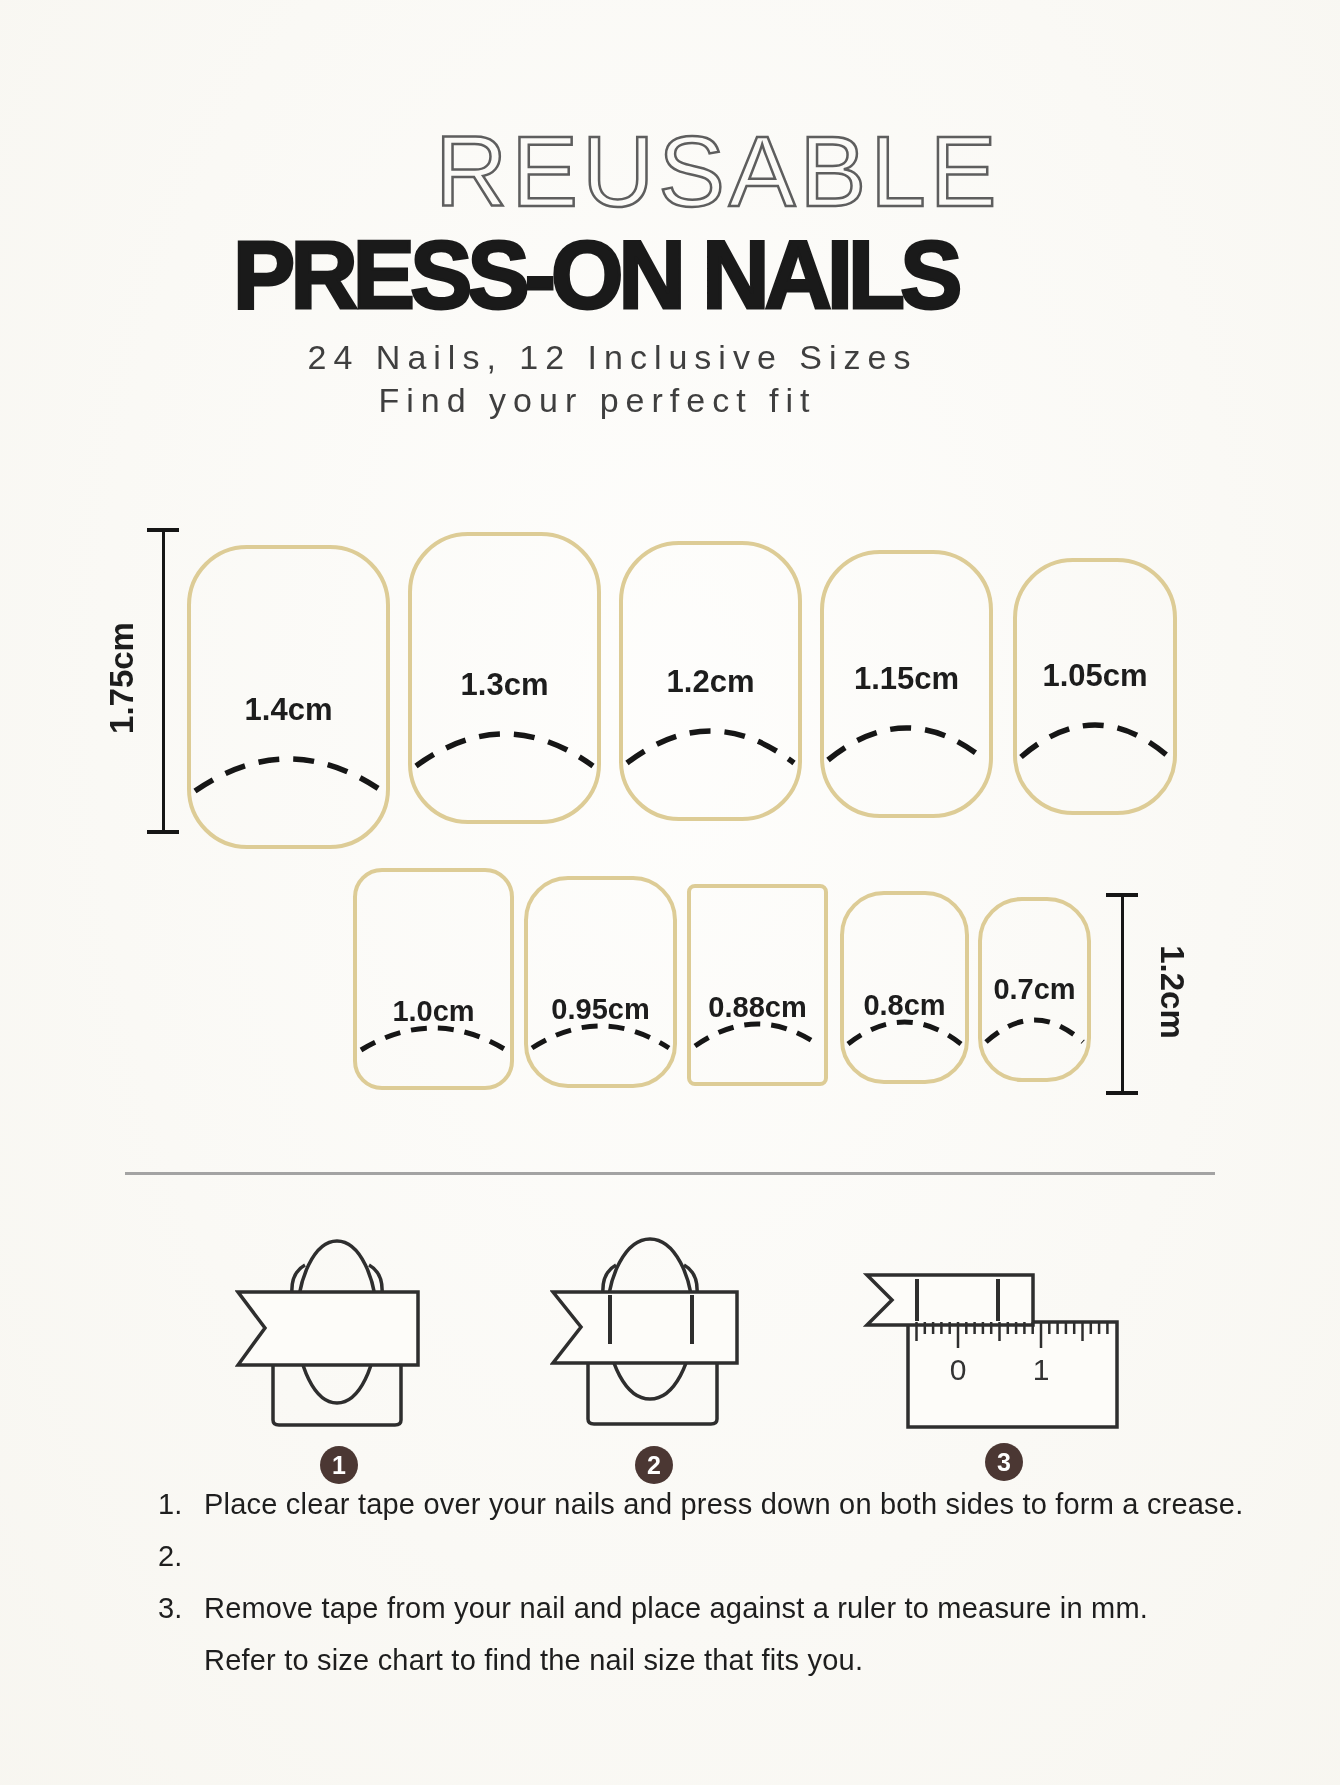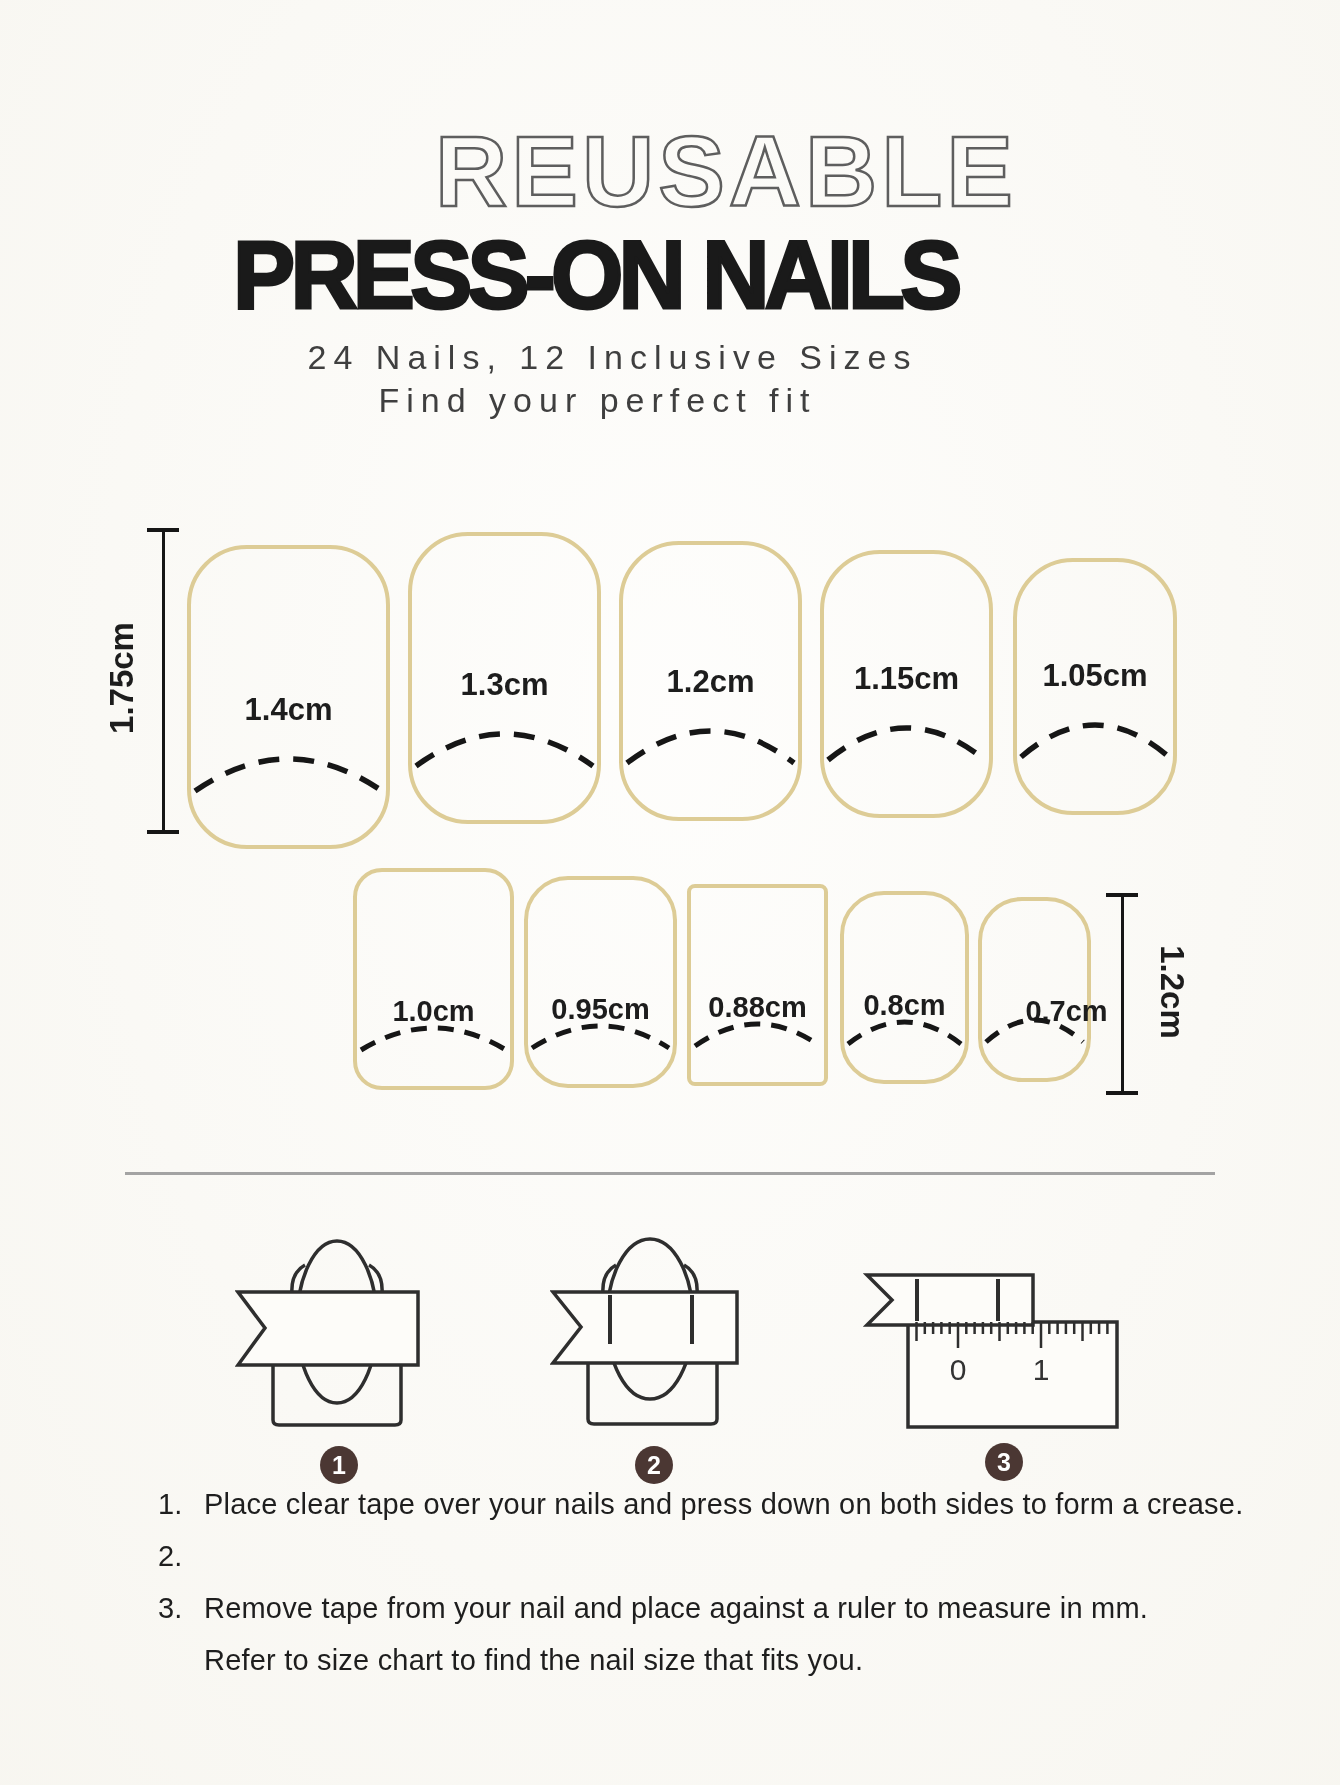--- a/index.html
+++ b/index.html
@@ -9,21 +9,21 @@
     background:
       radial-gradient(ellipse at 50% 40%, rgba(255,255,255,0.6) 0%, rgba(243,241,234,0.5) 100%),
       var(--bg,#fcfbf7);
     font-family:"Liberation Sans", sans-serif;
     overflow:hidden;
   }
   .abs{position:absolute;}
   
   .t-reusable{
     left:435px;top:116px;width:500px;height:110px;
-    text-align:center;font-size:100px;font-weight:700;letter-spacing:4px;
+    text-align:center;font-size:100px;font-weight:400;letter-spacing:4px;
     color:transparent;-webkit-text-stroke:2.5px var(--outline-title,#5e5e5e);
     white-space:nowrap;line-height:110px;
   }
   .t-presson{
     left:0;top:220px;width:1190px;height:110px;text-align:center;white-space:nowrap;line-height:110px;
   }
   .t-presson span{
     display:inline-block;font-size:97px;font-weight:700;letter-spacing:-5px;
     color:var(--ink,#1a1a1a);-webkit-text-stroke:3px var(--ink,#1a1a1a);
     transform:scaleX(0.96);transform-origin:center;
@@ -131,21 +131,21 @@
           <path d="M 4 44 Q 66.5 0 129 44" fill="none" stroke="#161616" stroke-width="5" stroke-dasharray="16 11"></path>
         </svg>
       </div>
       <div class="nail" style="left: 840px; top: 891px; width: 129px; height: 193px; border-radius: 44px;">
         <div class="nail-label" style="bottom: 58px; font-size: 29px;">0.8cm</div>
         <svg class="smile" width="121" height="50" viewBox="0 0 121 50" style="bottom: 30px;">
           <path d="M 4 44 Q 60.5 0 117 44" fill="none" stroke="#161616" stroke-width="5" stroke-dasharray="16 11"></path>
         </svg>
       </div>
       <div class="nail" style="left: 978px; top: 897px; width: 113px; height: 185px; border-radius: 44px;">
-        <div class="nail-label" style="bottom: 50px; font-size: 29px; padding-left: 32px;">0.7cm</div>
+        <div class="nail-label" style="bottom: 72px; font-size: 29px;">0.7cm</div>
         <svg class="smile" width="105" height="50" viewBox="0 0 105 50" style="bottom: 30px;">
           <path d="M 4 44 Q 52.5 0 101 44" fill="none" stroke="#161616" stroke-width="5" stroke-dasharray="16 11"></path>
         </svg>
       </div>
     </div>
 
   <div class="dim" style="left:147px;top:528px;height:306px;">
     <div class="cap top"></div>
     <div class="stem"></div>
     <div class="cap bot"></div>

